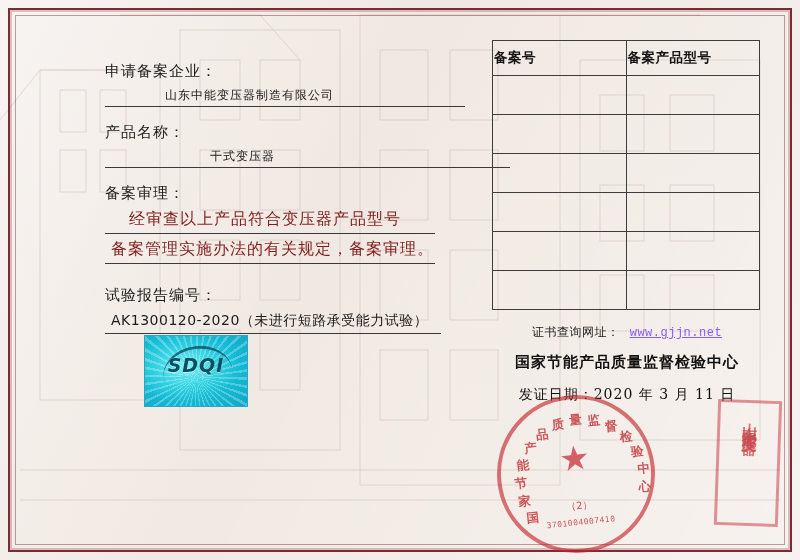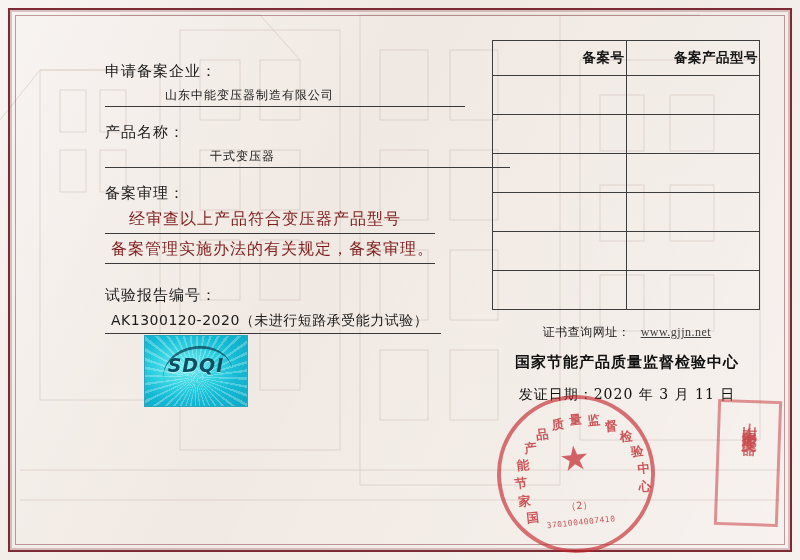--- a/index.html
+++ b/index.html
@@ -168,21 +168,21 @@
   }
   table.reg-table {
     border-collapse: collapse;
     width: 268px;
     table-layout: fixed;
   }
   table.reg-table th,
   table.reg-table td {
     border: 1px solid #3d3d3d;
     height: 36px;
-    text-align: right;
+    text-align: left;
     font-size: 13px;
     color: #141414;
     letter-spacing: 0.5px;
     font-family: "DejaVu Serif", "Liberation Serif", serif;
   }
   table.reg-table th {
     font-weight: bold;
     font-size: 13.5px;
     height: 32px;
   }
@@ -192,23 +192,23 @@
 
   .query-line {
     margin-top: 14px;
     text-align: center;
     font-size: 12px;
     color: #1b1b1b;
     letter-spacing: 0.5px;
   }
   .query-line .url {
     text-decoration: underline;
-    color: #404040;
+    color: #8b5cf6;
     margin-left: 6px;
-    font-family: Liberation Serif, serif;
+    font-family: Liberation Mono, monospace;
   }
   .issuer {
     margin-top: 12px;
     text-align: center;
     font-size: 15px;
     font-weight: bold;
     color: #111;
     letter-spacing: 1px;
     font-family: "DejaVu Serif", "Liberation Serif", serif;
   }

